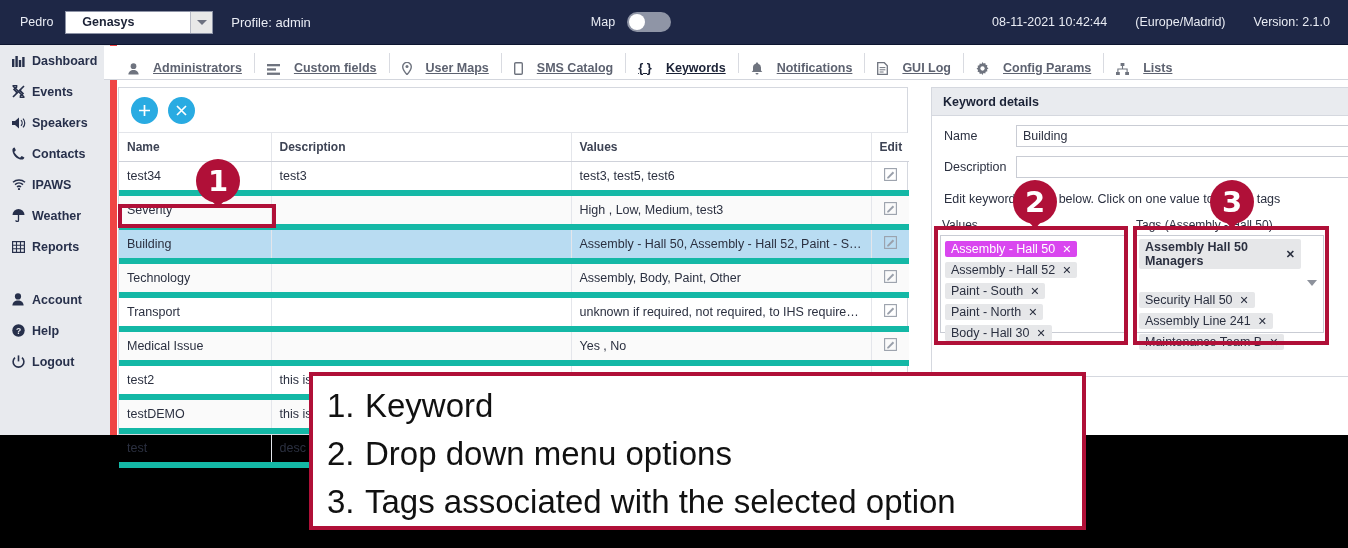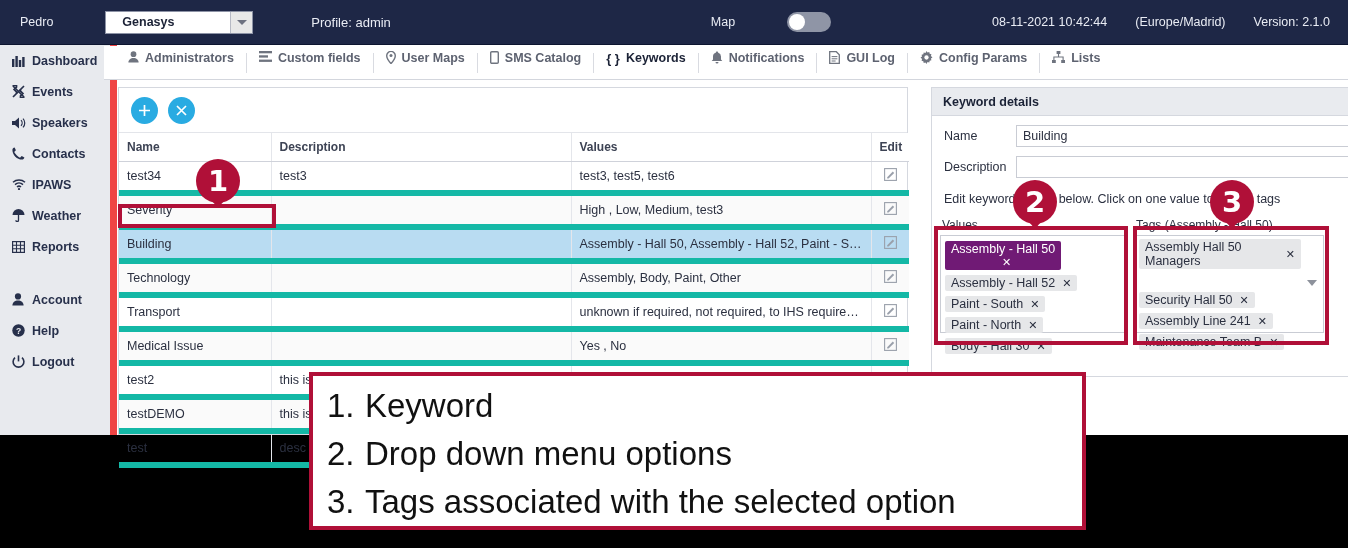--- a/index.html
+++ b/index.html
@@ -13,21 +13,21 @@
     position: absolute; left: 0; top: 0;
     width: 1348px; height: 435px;
     background: #ffffff;
   }
 
   
   .topbar {
     position: absolute; left:0; top:0; width:1348px; height:45px;
     background: #1e2746;
     border-bottom: 1px solid #0d1530;
-    display:flex; align-items:center;gap:40px;
+    display:flex; align-items:center;
   }
   .tb-user { color:#e9ecf4; font-size:12.5px; margin-left:20px; }
   .tb-select {
     margin-left:12px; width:148px; height:23px; background:#fff;
     border:1px solid #8d93a6; display:flex; align-items:center;
     font-size:12.5px; font-weight:bold; color:#1b2236;
   }
   .tb-select .val { padding-left:16px; flex:1; overflow:hidden; white-space:nowrap; }
   .tb-select .caret {
     width:22px; height:21px; background:#e8e8e8; border-left:1px solid #b6b9c4;
@@ -67,22 +67,22 @@
   .s-gap { height:22px; }
   .s-item svg { display:block; }
 
   
   .tabbar {
     position:absolute; left:104px; top:46px; width:1244px; height:34px;
     background:#ffffff; border-bottom:1px solid #d3d6dd;
     display:flex; align-items:center; padding-left:12px;
   }
   .tab {
-    display:flex; align-items:flex-start; gap:6px; font-size:12.5px;
-    font-weight:bold; color:#5d6270; padding:0 12px; height:24px; white-space:nowrap;
+    display:flex; align-items:flex-end; gap:14px; font-size:12.5px;
+    font-weight:bold; color:#5d6270; padding:0 12px; height:24px; white-space:nowrap;text-decoration:underline;
   }
   .tab.active { color:#1b2236; }
   .tab .ico { color:#6f747f; display:flex; align-items:center; }
   .tab.active .ico { color:#1b2236; }
   .tab-sep { width:1px; height:20px; background:#d9dbe1; }
 
   
   .leftpanel {
     position:absolute; left:118px; top:87px; width:790px; height:348px;
     background:#fff; border:1px solid #d5d8df;
@@ -135,21 +135,21 @@
   .tagbox { width:190px; }
   .box-label { font-size:12px; color:#2b3040; padding:2px 0 3px 2px; }
   .chiplist {
     border:1px solid #c9ccd4; background:#fff; padding:3px 4px 4px 4px;
     height:98px; position:relative;
   }
   .chip {
     display:inline-flex; align-items:center; background:#e6e7e9; color:#2b3040;
     font-size:12.5px; padding:1px 6px; margin-bottom:3px; border-radius:2px;
   }
-  .chip.sel { background:#701a75; color:#fff;flex-direction:column; }
+  .chip.sel { background:#d946ef; color:#fff; }
   .chip .x { margin-left:7px; font-size:11px; }
   .chip-wide { width:162px; }
   .chiplist .scrolldn {
     position:absolute; right:6px; top:44px;
     width:0;height:0;border-left:5px solid transparent;border-right:5px solid transparent;border-top:6px solid #8d929c;
   }
 
   
   .ann-rect { position:absolute; border:4px solid #b01038; }
   .badge {
@@ -525,21 +525,21 @@
               <span class="x">✕</span>
             </div><br><div class="chip">
               <span>Body - Hall 30</span>
               <span class="x">✕</span>
             </div><br></div>
       </div>
       <div class="tagbox">
         <div class="box-label">Tags (Assembly - Hall 50)</div>
         <div class="chiplist" id="tags-chips">
           <i class="scrolldn"></i>
-        <div class="chip chip-wide" style="display: flex; justify-content: space-between; align-items: center;">
+        <div class="chip chip-wide" style="display: flex; justify-content: space-between; align-items: center; font-weight: bold;">
               <span>Assembly Hall 50 Managers</span>
               <span class="x">✕</span>
             </div><br><div class="chip">
               <span>Security Hall 50</span>
               <span class="x">✕</span>
             </div><br><div class="chip">
               <span>Assembly Line 241</span>
               <span class="x">✕</span>
             </div><br><div class="chip">
               <span>Maintenance Team B</span>

